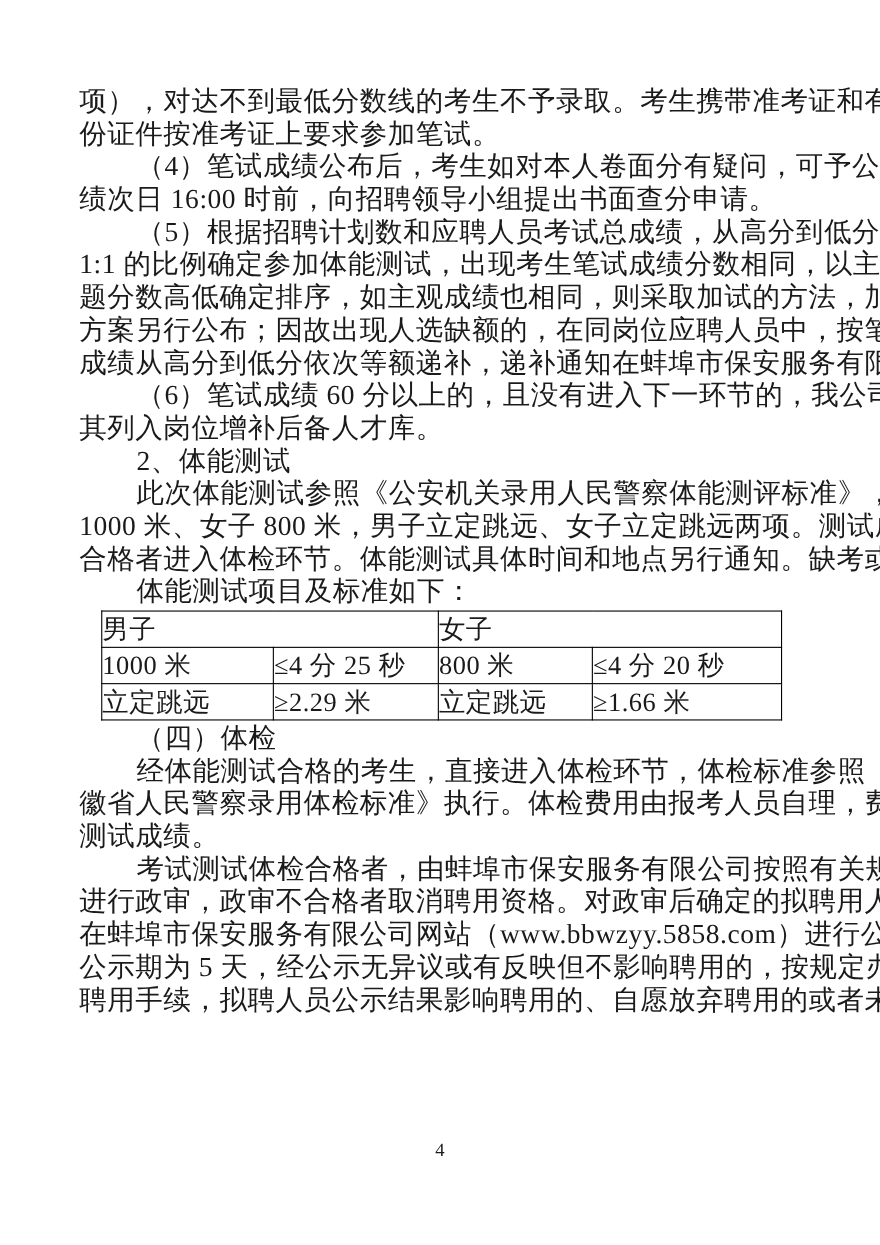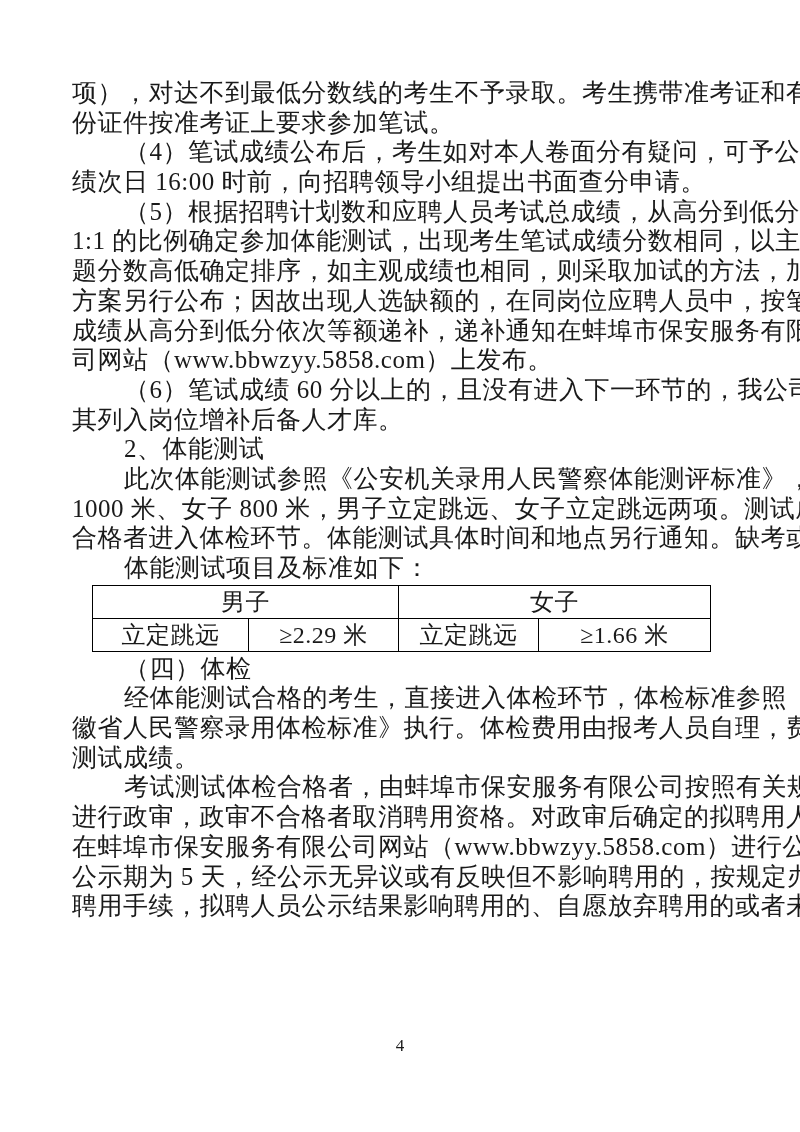--- a/index.html
+++ b/index.html
@@ -46,21 +46,21 @@
     border-collapse: collapse;
     table-layout: fixed;
     width: 618px;
     margin: 2px 0 2px 20px;
   }
   table.standards th,
   table.standards td {
     border: 1.6px solid #000000;
     height: 28px;
     padding: 0;
-    text-align: center;
+    text-align: left;
     vertical-align: middle;
     font-size: 24px;
     font-weight: normal;
     letter-spacing: 0.5px;
   }
   .footer-pagenum {
     position: absolute;
     top: 1036px;
     left: 0;
     right: 0;
@@ -77,40 +77,45 @@
 
     <div class="line">项），对达不到最低分数线的考生不予录取。考生携带准考证和有效身</div>
     <div class="line">份证件按准考证上要求参加笔试。</div>
     <div class="line ind">（4）笔试成绩公布后，考生如对本人卷面分有疑问，可予公布成</div>
     <div class="line">绩次日 16:00 时前，向招聘领导小组提出书面查分申请。</div>
     <div class="line ind">（5）根据招聘计划数和应聘人员考试总成绩，从高分到低分，按</div>
     <div class="line">1:1 的比例确定参加体能测试，出现考生笔试成绩分数相同，以主观</div>
     <div class="line">题分数高低确定排序，如主观成绩也相同，则采取加试的方法，加试</div>
     <div class="line">方案另行公布；因故出现人选缺额的，在同岗位应聘人员中，按笔试</div>
     <div class="line">成绩从高分到低分依次等额递补，递补通知在蚌埠市保安服务有限公</div>
-    <div class="line">司网站（www.bbwzyy.5858.com）上发布。</div>
     <div class="line ind">（6）笔试成绩 60 分以上的，且没有进入下一环节的，我公司将</div>
     <div class="line">其列入岗位增补后备人才库。</div>
     <div class="line ind">2、体能测试</div>
     <div class="line ind">此次体能测试参照《公安机关录用人民警察体能测评标准》，男子</div>
     <div class="line">1000 米、女子 800 米，男子立定跳远、女子立定跳远两项。测试成绩</div>
     <div class="line">合格者进入体检环节。体能测试具体时间和地点另行通知。缺考或未</div>
     <div class="line ind">体能测试项目及标准如下：</div>
 
     <table class="standards">
       <colgroup>
         <col style="width:156px">
         <col style="width:150px">
         <col style="width:140px">
         <col style="width:172px">
       </colgroup>
       <tbody>
         <tr>
           <th colspan="2">男子</th>
           <th colspan="2">女子</th>
+        </tr>
+        <tr>
+          <td>1000 米</td>
+          <td>≤4 分 25 秒</td>
+          <td>800 米</td>
+          <td>≤4 分 20 秒</td>
         </tr>
         <tr>
           <td>立定跳远</td>
           <td>≥2.29 米</td>
           <td>立定跳远</td>
           <td>≥1.66 米</td>
         </tr>
       </tbody>
     </table>
 

